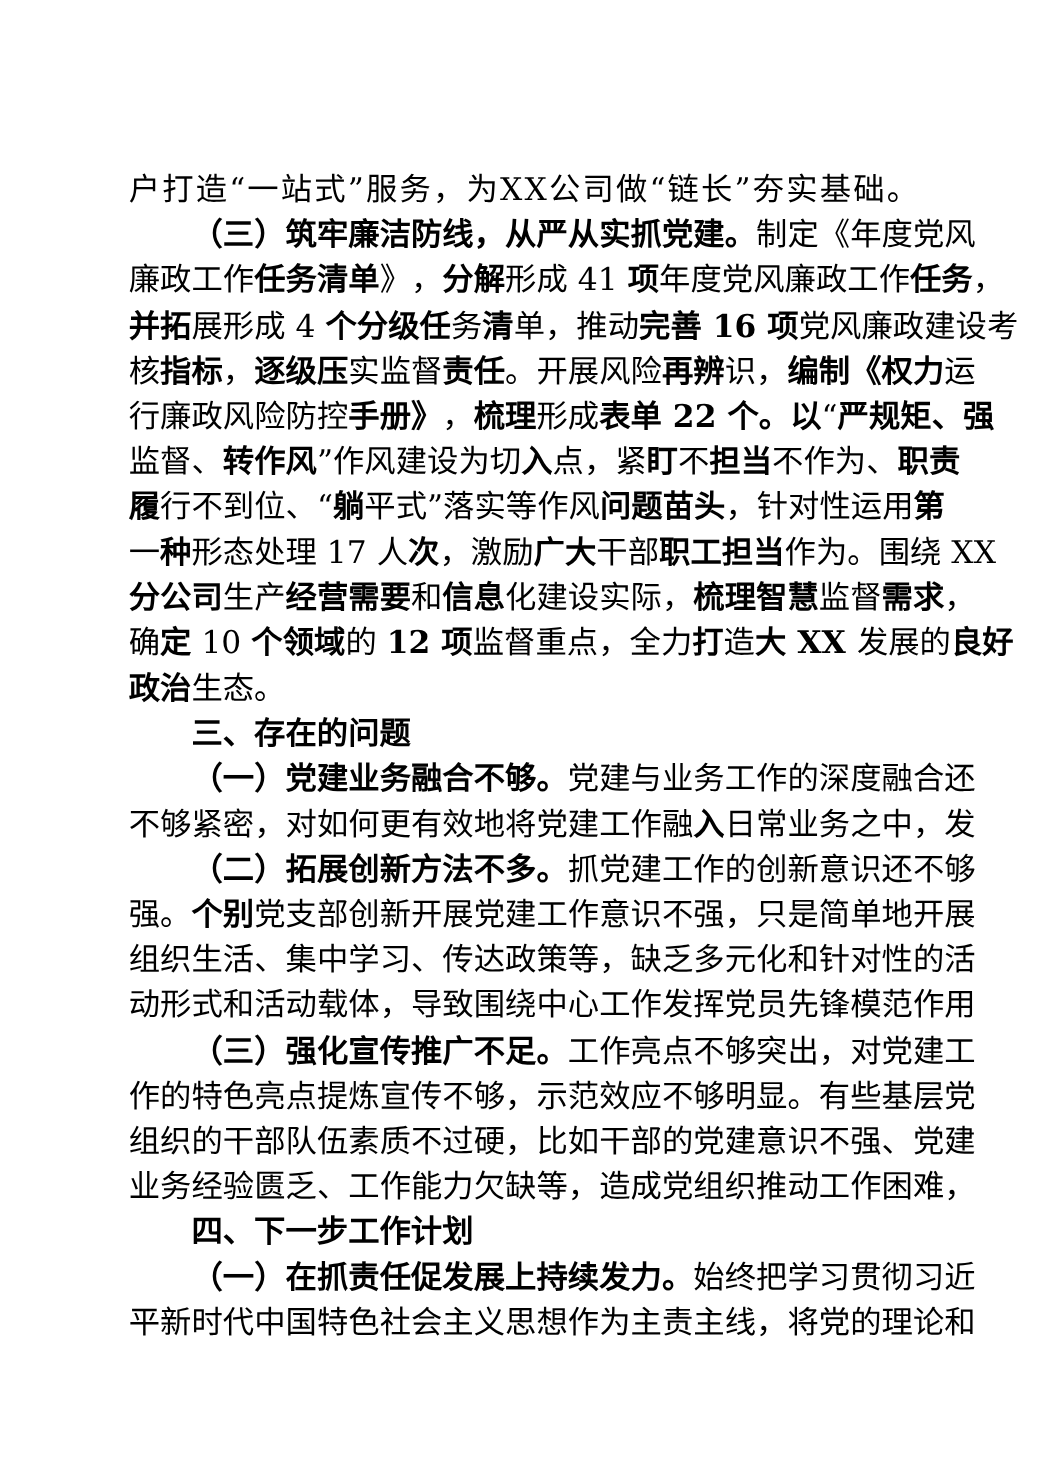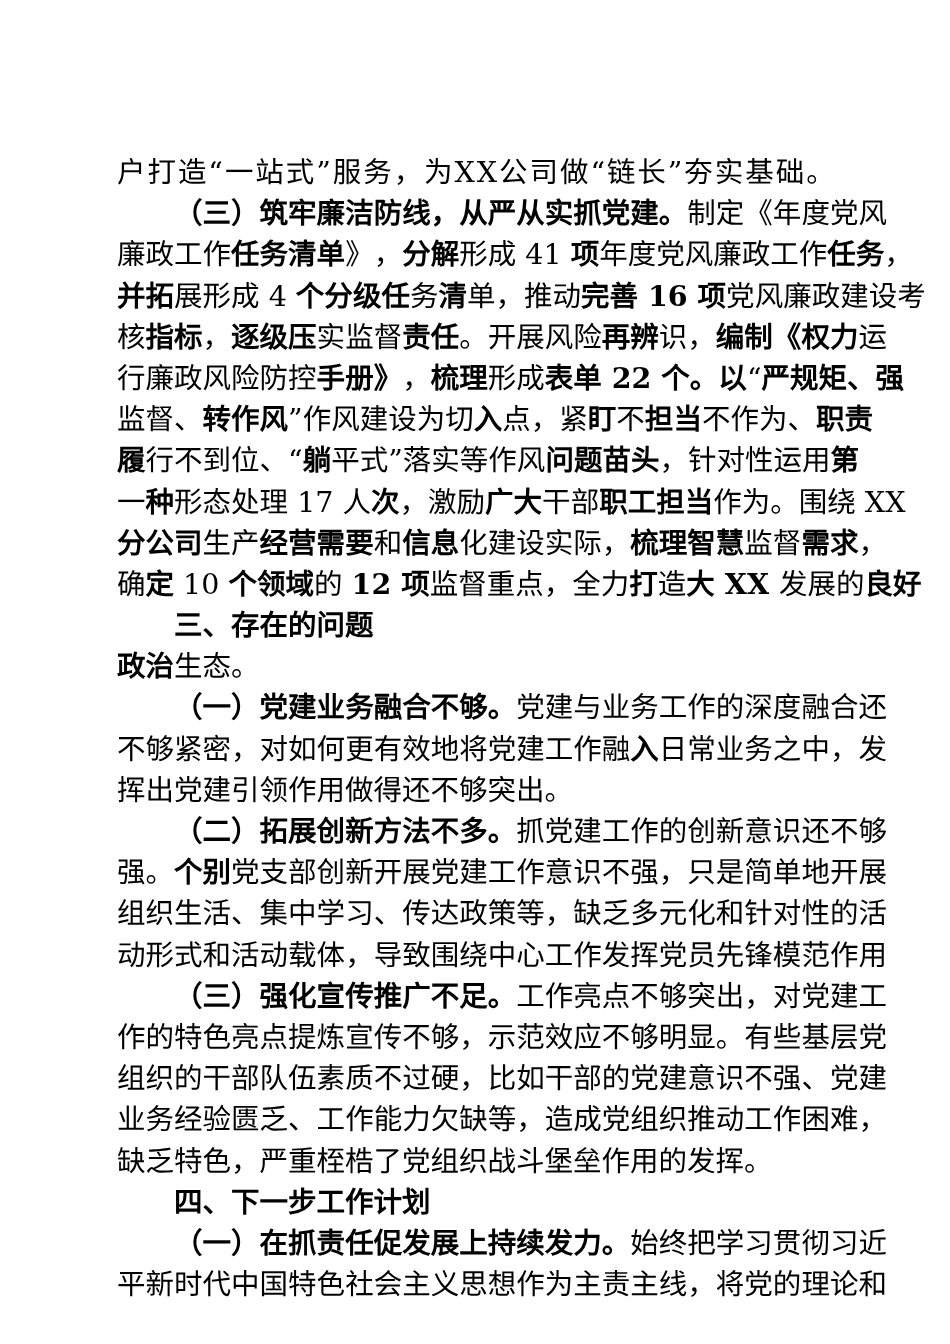--- a/index.html
+++ b/index.html
@@ -407,22 +407,22 @@
         <span class="seg b"> </span>
         <span class="seg b">X</span>
         <span class="seg b">X</span>
         <span class="seg b"> </span>
         <span class="seg">发</span>
         <span class="seg">展</span>
         <span class="seg">的</span>
         <span class="seg b">良</span>
         <span class="seg b">好</span>
       </div>
+      <div class="ln flush"><span class="seg b">政治</span><span class="seg">生态。</span></div>
       <div class="ln heading"><span class="seg b">　　三、存在的问题</span></div>
-      <div class="ln flush"><span class="seg b">政治</span><span class="seg">生态。</span></div>
       <div class="ln just">
         <span class="seg b">　</span>
         <span class="seg b">　</span>
         <span class="seg b">（</span>
         <span class="seg b">一</span>
         <span class="seg b">）</span>
         <span class="seg b">党</span>
         <span class="seg b">建</span>
         <span class="seg b">业</span>
         <span class="seg b">务</span>
@@ -467,21 +467,20 @@
         <span class="seg b">入</span>
         <span class="seg">日</span>
         <span class="seg">常</span>
         <span class="seg">业</span>
         <span class="seg">务</span>
         <span class="seg">之</span>
         <span class="seg">中</span>
         <span class="seg">，</span>
         <span class="seg">发</span>
       </div>
-      <div class="ln flush"><span class="seg">挥出党建引领作用做得还不够突出。</span></div>
       <div class="ln just">
         <span class="seg b">　</span>
         <span class="seg b">　</span>
         <span class="seg b">（</span>
         <span class="seg b">二</span>
         <span class="seg b">）</span>
         <span class="seg b">拓</span>
         <span class="seg b">展</span>
         <span class="seg b">创</span>
         <span class="seg b">新</span>
@@ -700,21 +699,20 @@
         <span class="seg">组</span>
         <span class="seg">织</span>
         <span class="seg">推</span>
         <span class="seg">动</span>
         <span class="seg">工</span>
         <span class="seg">作</span>
         <span class="seg">困</span>
         <span class="seg">难</span>
         <span class="seg">，</span>
       </div>
-      <div class="ln flush"><span class="seg">缺乏特色，严重桎梏了党组织战斗堡垒作用的发挥。</span></div>
       <div class="ln heading"><span class="seg b">　　四、下一步工作计划</span></div>
       <div class="ln just">
         <span class="seg b">　</span>
         <span class="seg b">　</span>
         <span class="seg b">（</span>
         <span class="seg b">一</span>
         <span class="seg b">）</span>
         <span class="seg b">在</span>
         <span class="seg b">抓</span>
         <span class="seg b">责</span>

